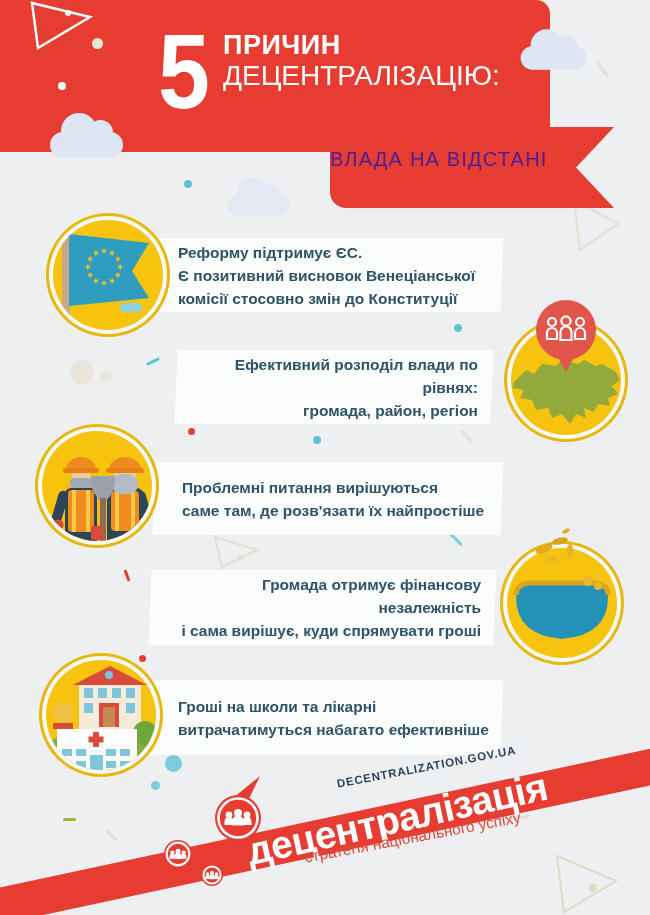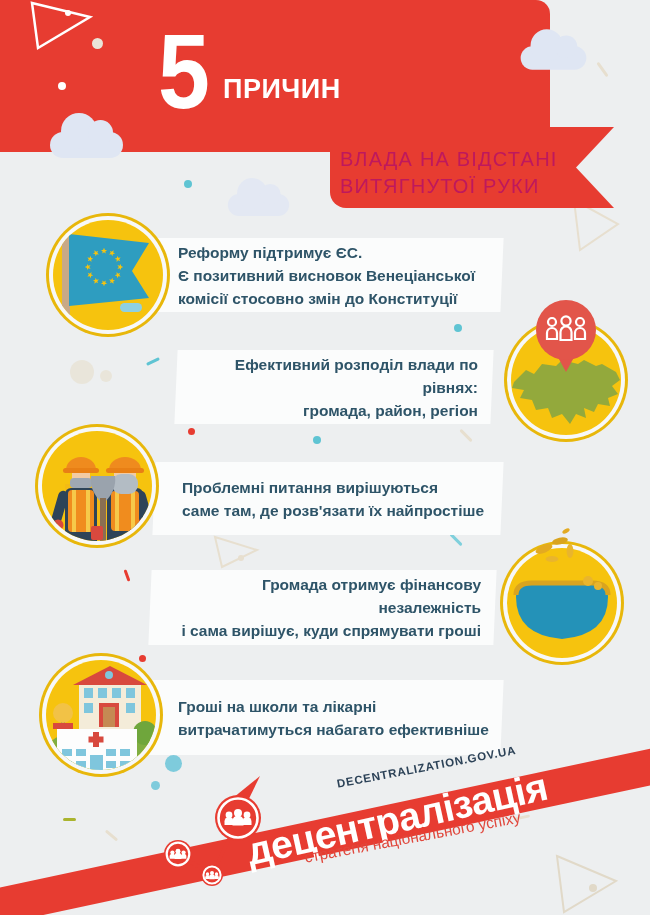--- a/index.html
+++ b/index.html
@@ -22,25 +22,25 @@
   .ribbon-notch{
     left:576px; top:127px; width:38px; height:81px;
     background:#edeff0; z-index:3;
     clip-path:polygon(100% 0, 0 50%, 100% 100%);
   }
   .big-number{
     left:158px; top:18px; z-index:4;
     color:#fff; font-size:106px; font-weight:bold; line-height:1;
     transform:scaleX(.88); transform-origin:left top;
   }
-  .title-lines{left:223px; top:30px; z-index:4; color:#fff;margin-top:44px;}
+  .title-lines{left:223px; top:30px; z-index:4; color:#fff;}
   .title-l1{font-size:27px; font-weight:bold; letter-spacing:.5px; line-height:30px;}
   .title-l2,.title-l3{font-size:28px; font-weight:normal; letter-spacing:0; line-height:32px;}
   .ribbon-text{
-    left:340px; top:146px; z-index:4; color:#be185d;
+    left:330px; top:146px; z-index:4; color:#4c1d95;
     font-size:20px; line-height:27px; letter-spacing:1.2px; font-weight:normal;
   }
 
   
   .bar{
     background:#fbfcfc; z-index:2;
     transform:skewX(-2.5deg);
     display:flex; flex-direction:column; justify-content:center;
   }
   .bar-inner{transform:skewX(2.5deg); color:#2e5468; font-size:15.5px; font-weight:bold; line-height:23px;}
@@ -86,24 +86,24 @@
 
 <div id="canvas">
 
   <div class="abs red-block"></div>
   <div class="abs ribbon"></div>
   <div class="abs ribbon-notch"></div>
 
   <div class="abs big-number">5</div>
   <div class="abs title-lines">
     <div class="title-l1">ПРИЧИН</div>
+    <div class="title-l3">ДЕЦЕНТРАЛІЗАЦІЮ:</div>
   </div>
   <div class="abs ribbon-text">
     <div>ВЛАДА НА ВІДСТАНІ</div>
-    <div>ВИТЯГНУТОЇ РУКИ</div>
   </div>
 
   <svg class="abs" style="left:26px;top:0;z-index:3" width="72" height="52">
     <polygon points="6,3 64,17 12,48" fill="none" stroke="#ffffff" stroke-width="2.5"></polygon>
     <circle cx="42" cy="13" r="3" fill="#ffffff"></circle>
   </svg>
   <div class="abs dot" style="left:92px;top:38px;width:11px;height:11px;background:#eae5d8;z-index:3"></div>
   <div class="abs dot" style="left:58px;top:82px;width:8px;height:8px;background:#ffffff;z-index:3"></div>
 
   <div class="abs cloud" style="left:50px;top:132px;z-index:3"></div>

